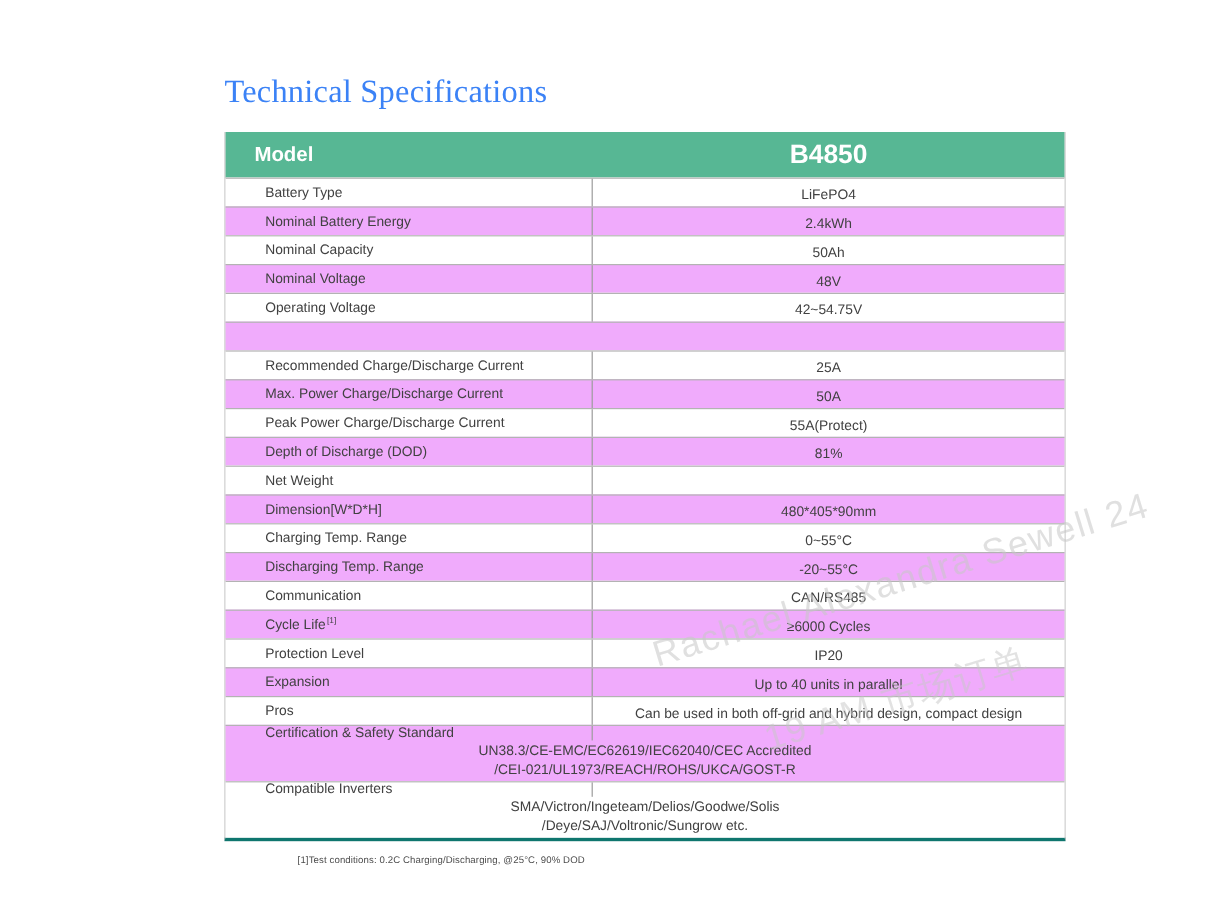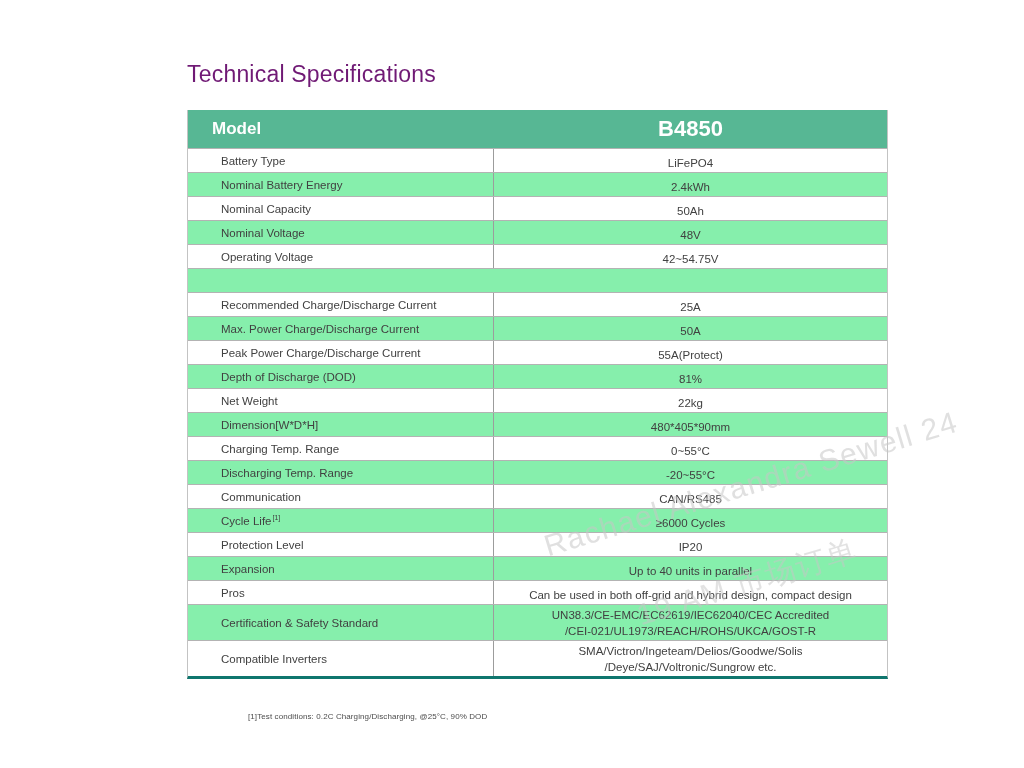--- a/index.html
+++ b/index.html
@@ -3,36 +3,36 @@
 <meta charset="utf-8">
 <style>
   html,body{margin:0;padding:0;}
   body{
     width:1024px;height:768px;position:relative;overflow:hidden;
     background:#ffffff;
     font-family:"Liberation Sans", sans-serif;
   }
   .page-title{
     position:absolute;left:187px;top:61px;
-    font-size:23px;color:#701a75;letter-spacing:0.2px;
+    font-size:27px;color:#3b82f6;letter-spacing:0.2px;font-family:Liberation Serif, serif;
   }
   .spec-table{
     position:absolute;left:187px;top:110px;width:701px;
     border-left:1px solid #c3c3c3;border-right:1px solid #c3c3c3;border-bottom:3px solid #0f766e;
     box-sizing:border-box;background:#fff;
   }
   .thead{
     display:flex;align-items:center;height:38px;
     background:#57b794;color:#ffffff;font-weight:bold;
   }
   .th-model{width:306px;box-sizing:border-box;padding-left:24px;font-size:17px;}
   .th-value{flex:1;text-align:center;font-size:22px;}
   .row{display:flex;border-top:1px solid #b3b3b3;min-height:23px;background:#ffffff;}
-  .row.alt{background:#86efac;}
-  .row.tall{min-height:35px;}
+  .row.alt{background:#f0abfc;}
+  .row.tall{min-height:35px;flex-direction:column;}
   .cell-label{
     width:306px;box-sizing:border-box;padding-left:33px;
     display:flex;align-items:center;
     font-size:11.5px;color:#414141;
     border-right:1px solid #9c9c9c;
   }
   .cell-label sup{font-size:7px;line-height:0;margin-left:1px;transform:translateY(-3px);}
   .cell-value{
     flex:1;display:flex;flex-direction:column;align-items:center;justify-content:flex-end;
     font-size:11.5px;color:#414141;text-align:center;line-height:16px;padding:1px 6px;box-sizing:border-box;
@@ -114,23 +114,20 @@
       </div>
   </div>
   <div class="row alt">
     <div class="cell-label">Depth of Discharge (DOD)</div>
     <div class="cell-value">
         <span>81%</span>
       </div>
   </div>
   <div class="row">
     <div class="cell-label">Net Weight</div>
-    <div class="cell-value">
-        <span>22kg</span>
-      </div>
   </div>
   <div class="row alt">
     <div class="cell-label">Dimension[W*D*H]</div>
     <div class="cell-value">
         <span>480*405*90mm</span>
       </div>
   </div>
   <div class="row">
     <div class="cell-label">Charging Temp. Range</div>
     <div class="cell-value">

